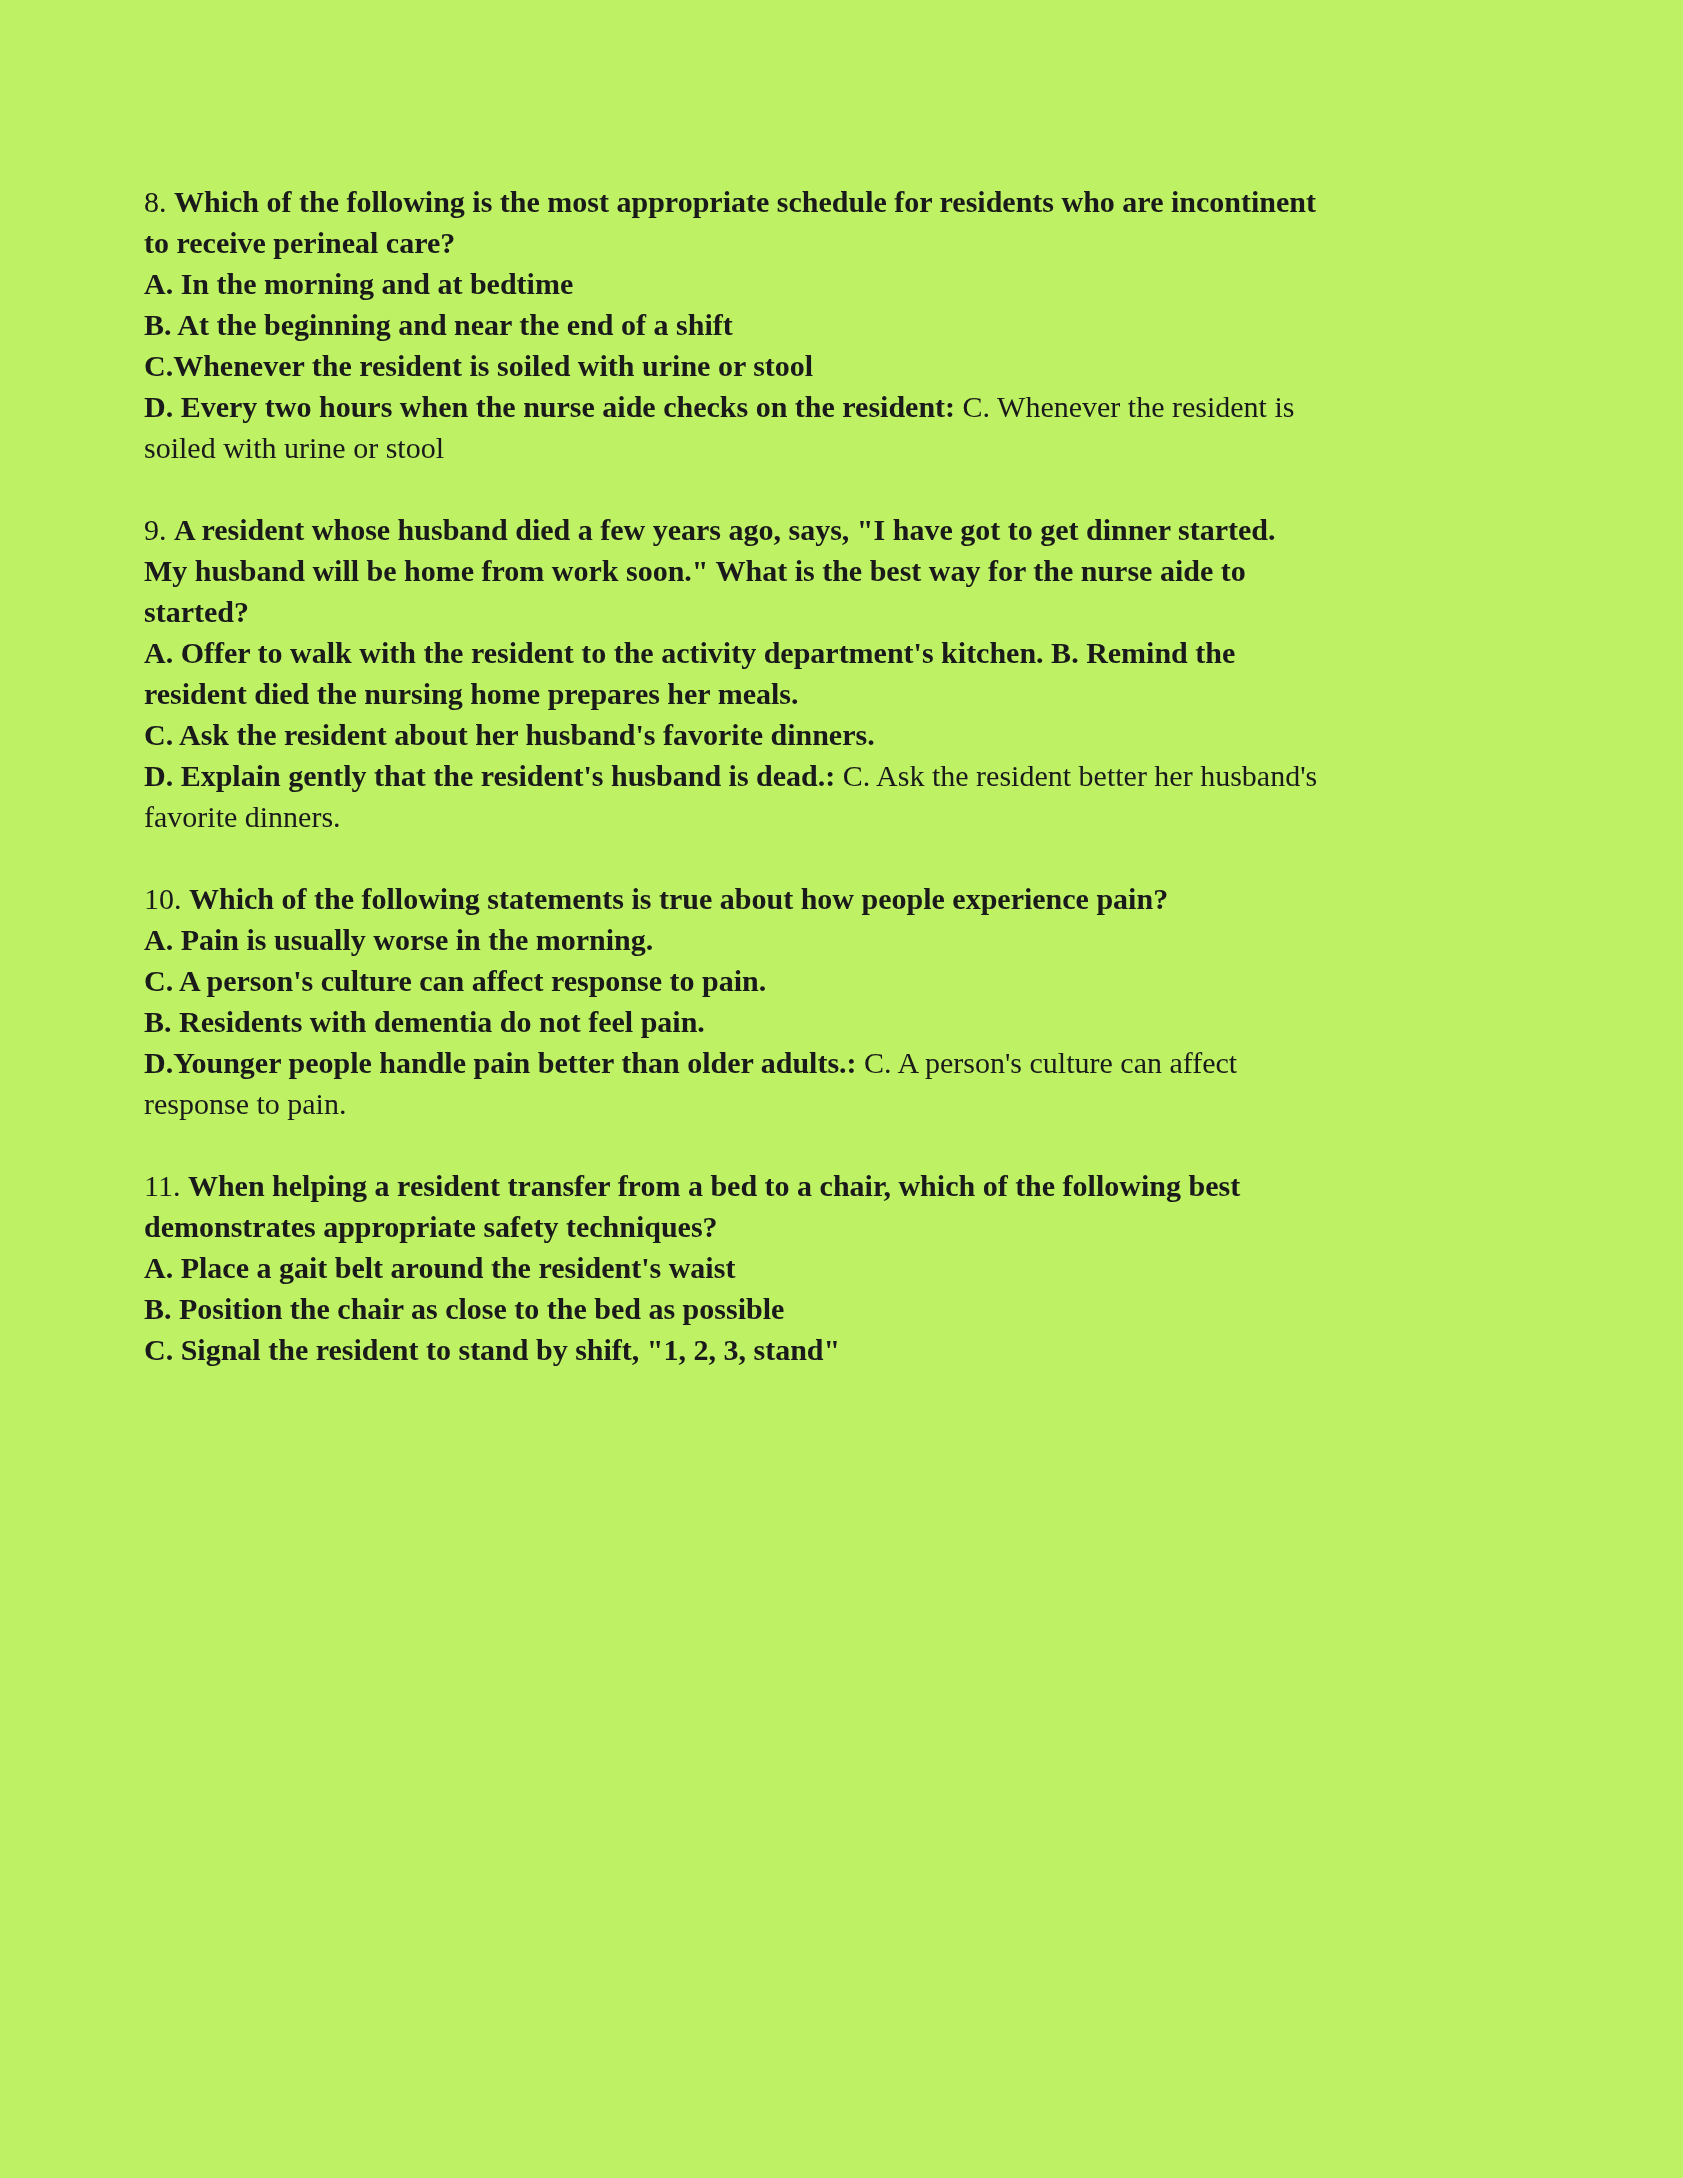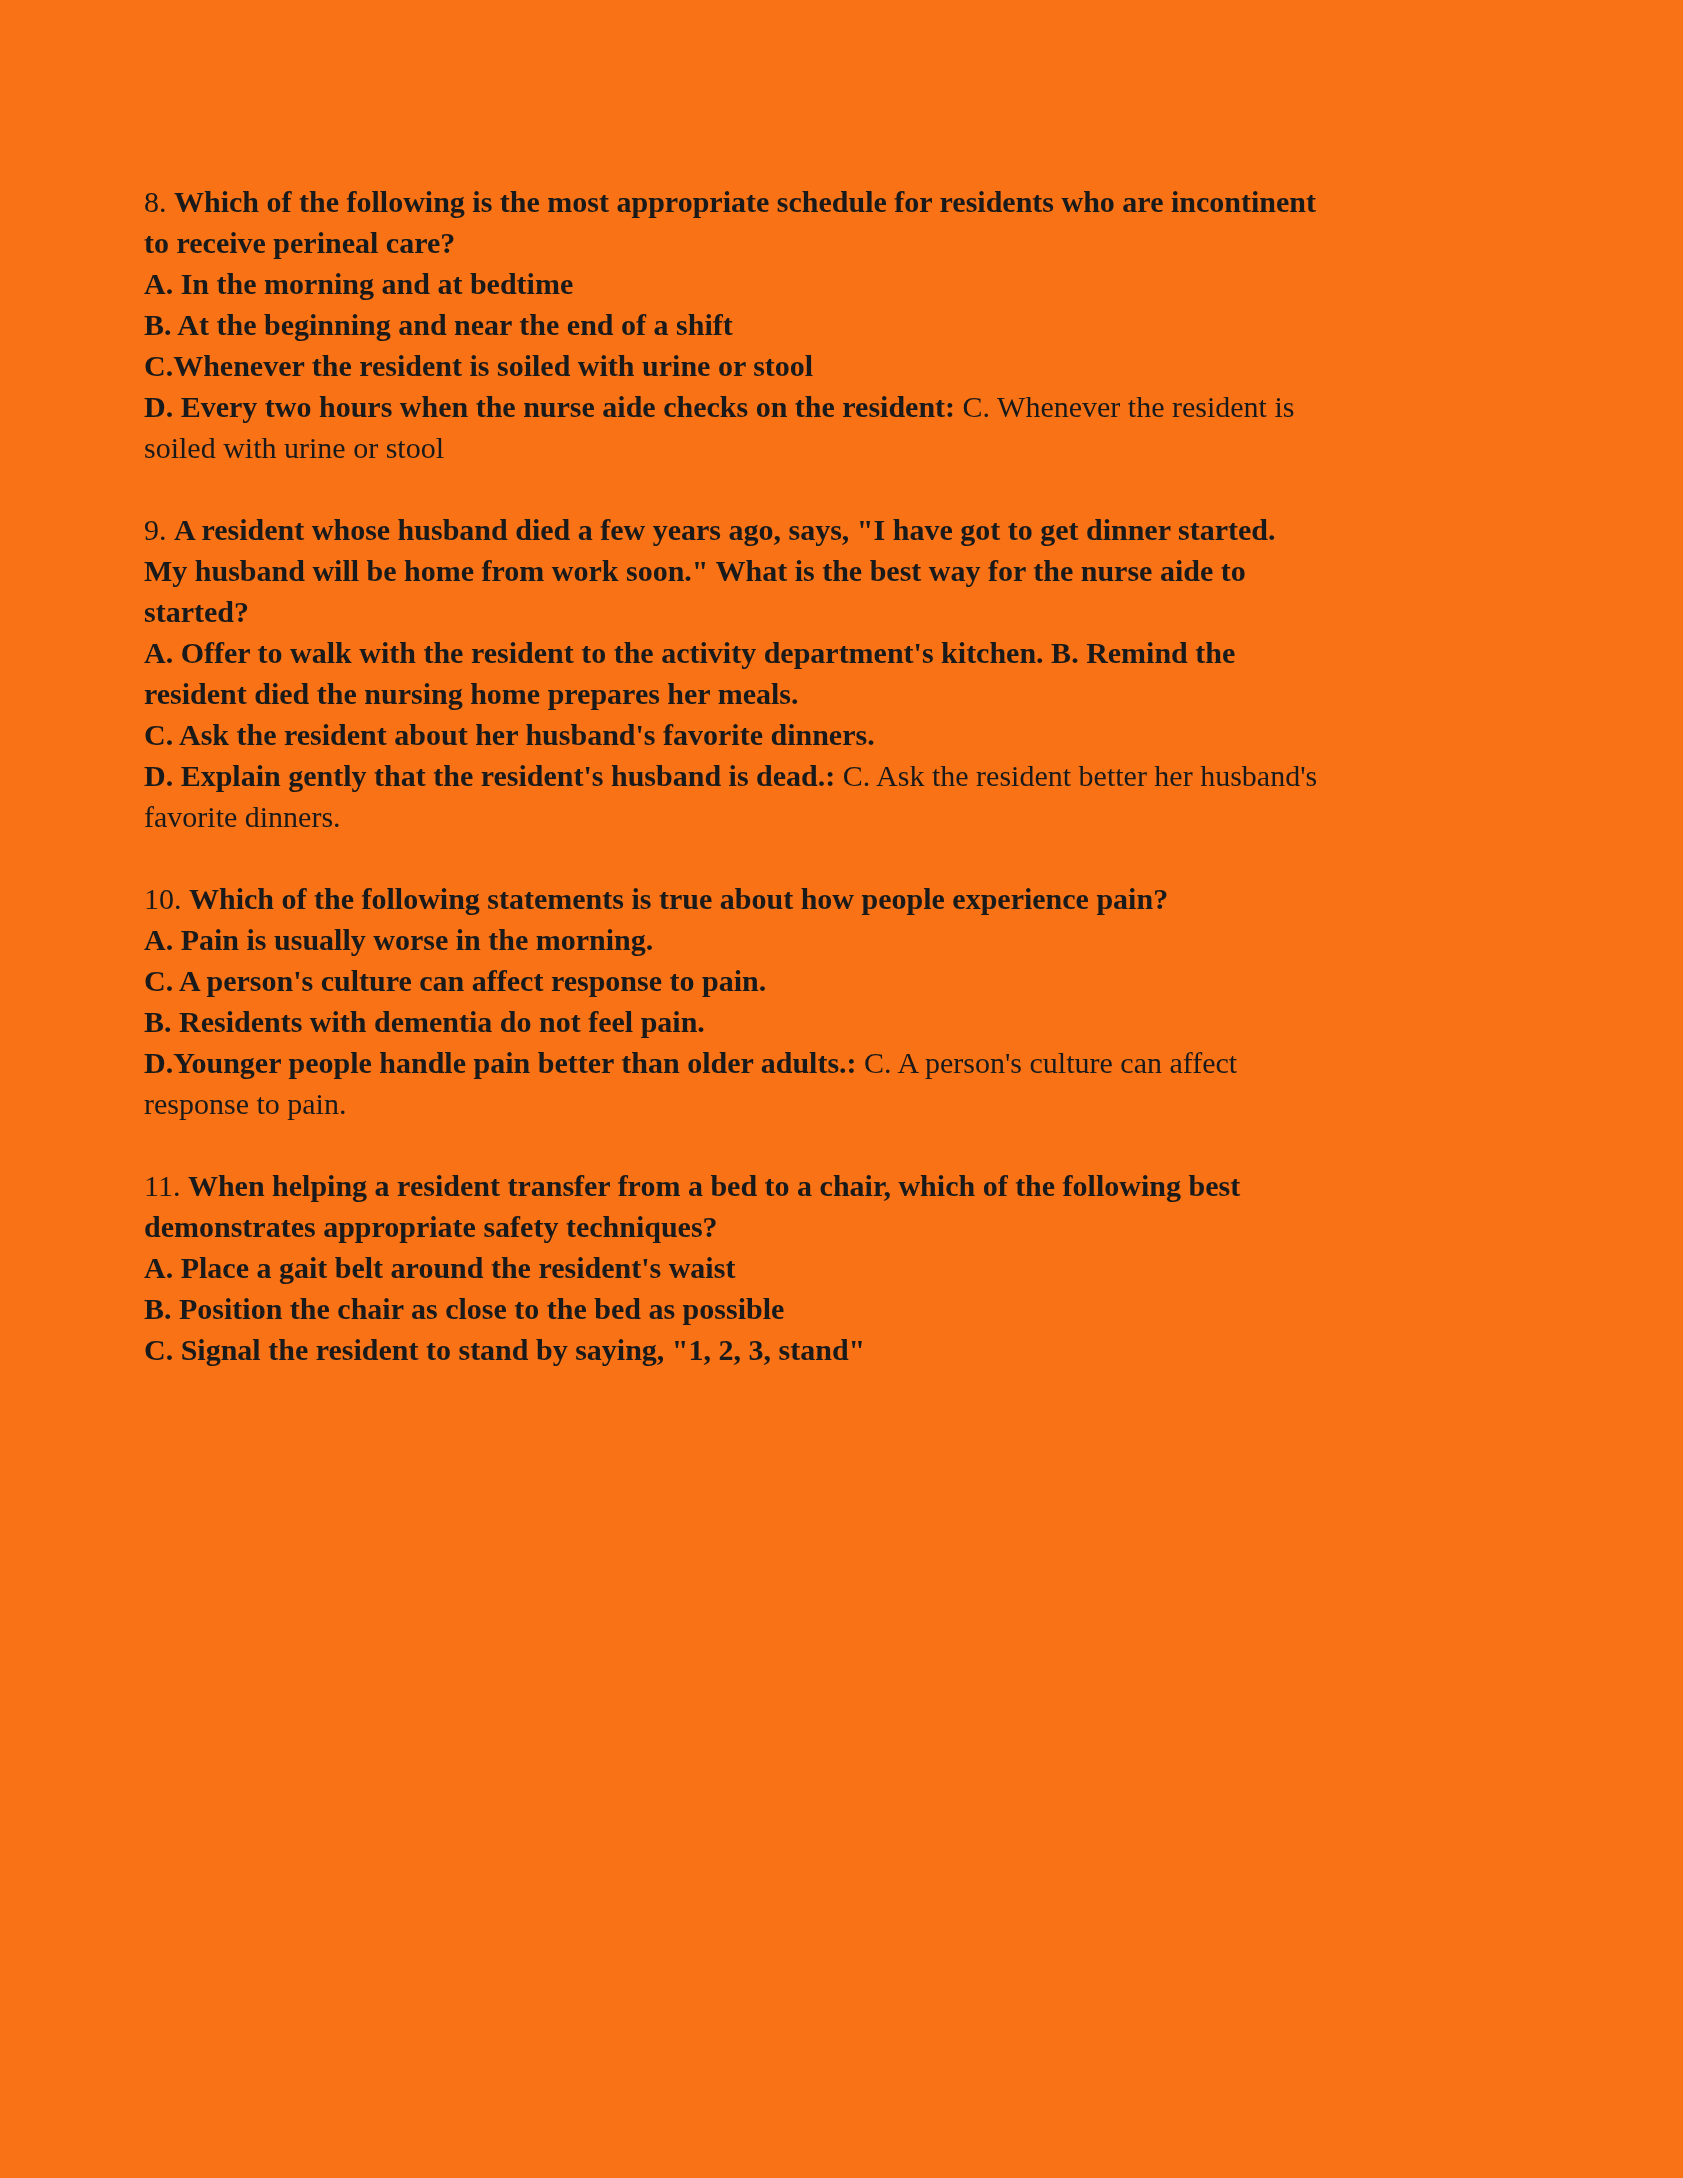--- a/index.html
+++ b/index.html
@@ -1,20 +1,20 @@
 <!DOCTYPE html>
 <html><head>
 <meta charset="utf-8">
 <style>
   html, body { margin: 0; padding: 0; background: #ffffff; }
   .page {
     width: 1683px;
     height: 2178px;
     box-sizing: border-box;
-    background: #f97316;
+    background: #bef264;
     padding: 181px 109px 0 144px;
     font-family: "Liberation Serif", "DejaVu Serif", serif;
     font-size: 30px;
     line-height: 41px;
     color: #1a1a1a;
     overflow: hidden;
   }
   .question { margin: 0 0 41px 0; }
   .line { margin: 0; white-space: nowrap; }
   .b { font-weight: 700; }
@@ -53,17 +53,17 @@
     <p class="line"><span class="r"></span><span class="b">B. Residents with dementia do not feel pain.</span><span class="r"></span></p>
     <p class="line"><span class="r"></span><span class="b">D.Younger people handle pain better than older adults.: </span><span class="r">C. A person's culture can affect</span></p>
     <p class="line"><span class="r">response to pain.</span><span class="b"></span><span class="r"></span></p>
   </div>
 
   <div class="question">
     <p class="line"><span class="r">11. </span><span class="b">When helping a resident transfer from a bed to a chair, which of the following best</span><span class="r"></span></p>
     <p class="line"><span class="r"></span><span class="b">demonstrates appropriate safety techniques?</span><span class="r"></span></p>
     <p class="line"><span class="r"></span><span class="b">A. Place a gait belt around the resident's waist</span><span class="r"></span></p>
     <p class="line"><span class="r"></span><span class="b">B. Position the chair as close to the bed as possible</span><span class="r"></span></p>
-    <p class="line"><span class="r"></span><span class="b">C. Signal the resident to stand by saying, "1, 2, 3, stand"</span><span class="r"></span></p>
+    <p class="line"><span class="r"></span><span class="b">C. Signal the resident to stand by shift, "1, 2, 3, stand"</span><span class="r"></span></p>
   </div>
 
 </div>
 
 
 </body></html>

